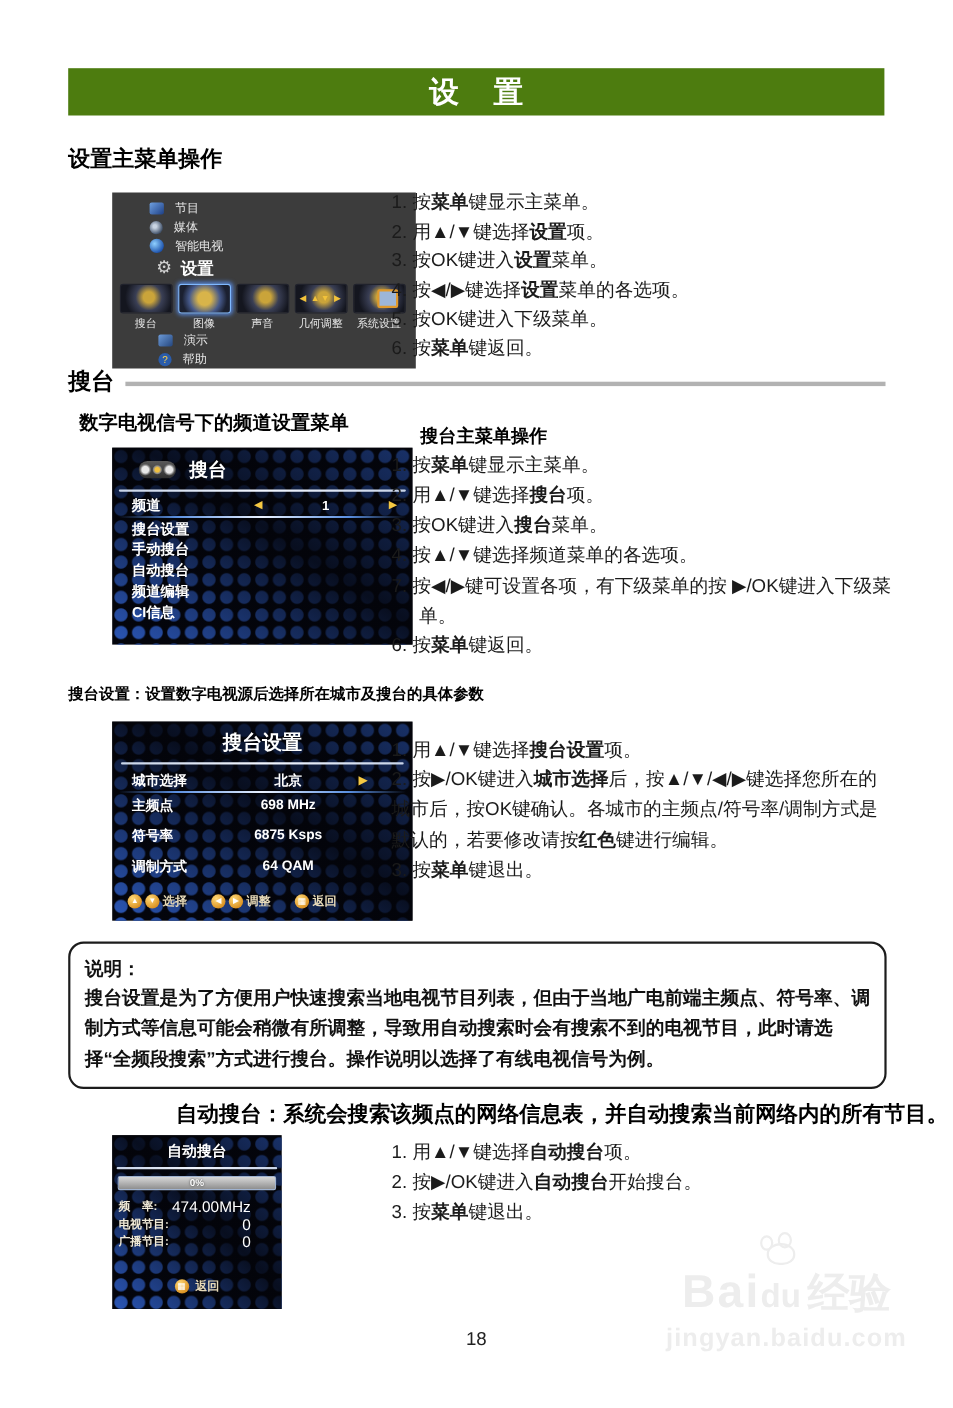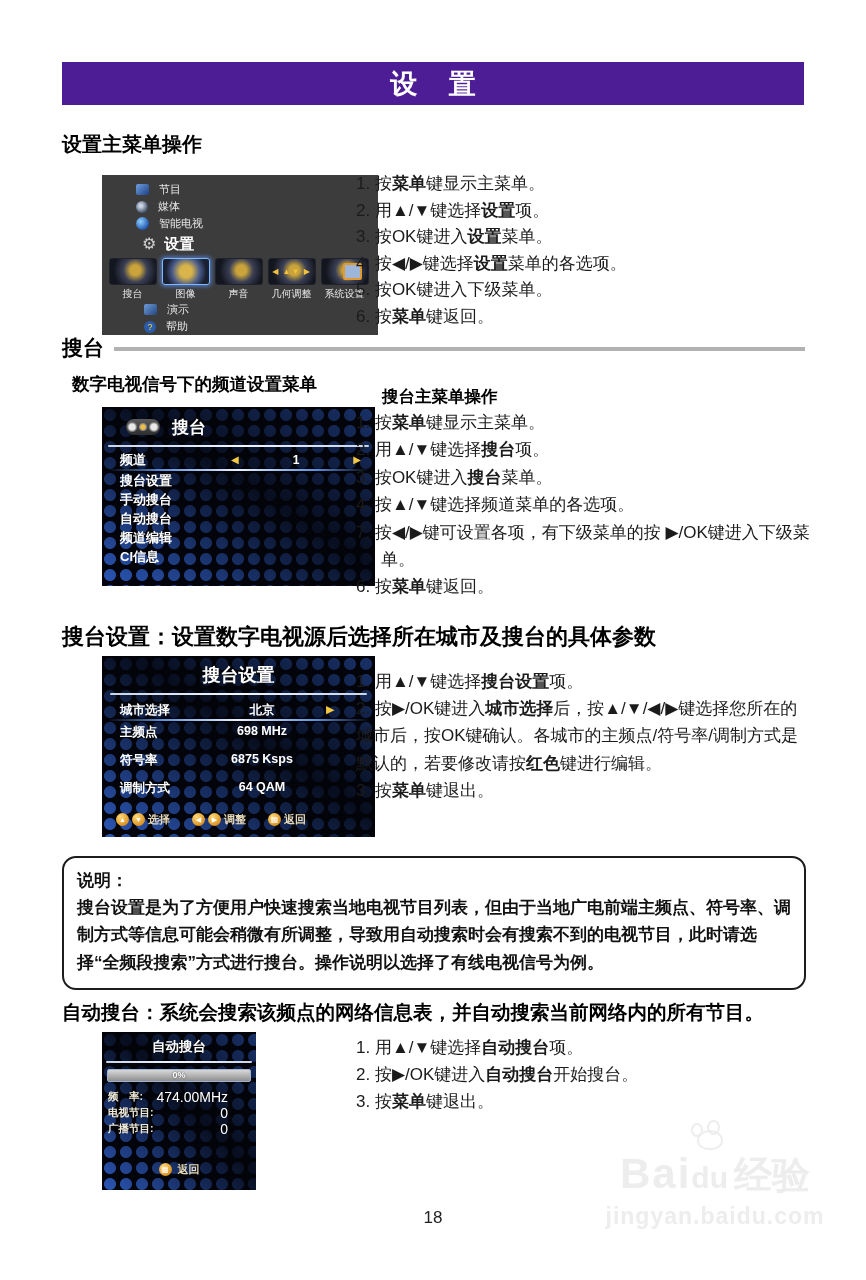--- a/index.html
+++ b/index.html
@@ -1,20 +1,20 @@
 <!DOCTYPE html>
 <html><head>
 <meta charset="utf-8">
 <style>
   html,body{margin:0;padding:0;background:#fff;}
   .page{position:relative;width:866px;height:1280px;background:#fff;overflow:hidden;
         font-family:"Liberation Sans","DejaVu Sans",sans-serif;color:#1c1c1c;}
 
   
-  .header-bar{position:absolute;left:62px;top:62px;width:742px;height:43px;background:#4c1d95;
+  .header-bar{position:absolute;left:62px;top:62px;width:742px;height:43px;background:#4d7c0f;
               display:flex;align-items:center;justify-content:center;}
   .header-bar span{color:#fff;font-size:27px;font-weight:700;letter-spacing:12px;padding-left:12px;}
 
   .h1{position:absolute;left:62px;top:131px;font-size:20px;font-weight:700;color:#000;}
 
   
   ol.steps{list-style:none;margin:0;padding:0;position:absolute;font-size:17px;color:#1b1b1b;}
   ol.steps li{margin:0;}
   .steps1{left:356px;top:171px;width:452px;line-height:26.6px;}
   .steps2{left:356px;top:409px;width:456px;line-height:27.4px;}
@@ -73,22 +73,22 @@
   .chan-val{font-size:12px;color:#fff;}
   .hl-line{height:2px;margin:0 6px;border-radius:1px;
         background:linear-gradient(90deg,rgba(60,110,220,0) 0%,#5a8fe0 20%,#eaf2ff 50%,#5a8fe0 80%,rgba(60,110,220,0) 100%);}
 
   
   .sec2-head{position:absolute;left:62px;top:334px;width:743px;display:flex;align-items:center;}
   .sec2-head .t{font-size:21px;font-weight:700;color:#000;line-height:28px;}
   .sec2-head .rule{flex:1;height:4px;background:#b2b2b2;margin-left:10px;margin-top:2px;}
   .sub2{position:absolute;left:72px;top:372px;font-size:17.5px;font-weight:700;color:#000;}
   .ops2{position:absolute;left:382px;top:386px;font-size:16.5px;font-weight:700;color:#000;}
-  .h3{position:absolute;left:62px;top:622px;font-size:22px;font-weight:700;color:#000;}
-  .h4{position:absolute;left:62px;top:999px;width:800px;font-size:19.5px;font-weight:700;color:#000;white-space:nowrap;}
+  .h3{position:absolute;left:62px;top:622px;font-size:14px;font-weight:700;color:#000;}
+  .h4{position:absolute;left:62px;top:999px;width:800px;font-size:19.5px;font-weight:700;color:#000;white-space:nowrap;text-align:right;}
 
   
   .screen3{left:62px;top:656px;width:273px;height:181px;}
   .s3-title{padding-top:7px;text-align:center;color:#fff;font-size:18px;font-weight:700;}
   .s3-sep{margin:6px 8px 0 8px;}
   .s3-row{position:relative;height:28px;}
   .s3-row.first{height:20px;margin-top:4px;}
   .s3-label{position:absolute;left:18px;top:3px;font-size:12.5px;font-weight:700;color:#fff;}
   .s3-value{position:absolute;left:105px;top:3px;width:110px;text-align:center;font-size:12.5px;font-weight:700;color:#fff;}
   .s3-arrow{position:absolute;left:224px;top:4px;color:#f5c842;font-size:11px;}

